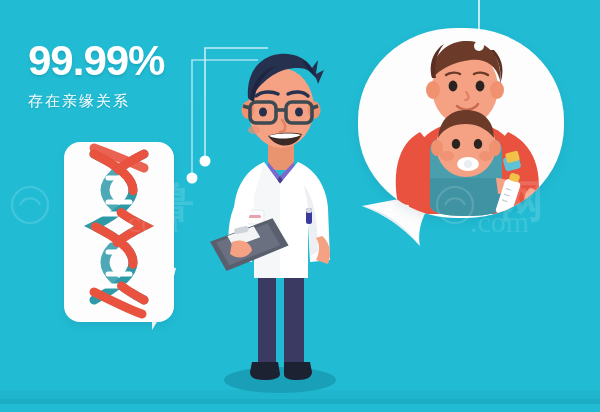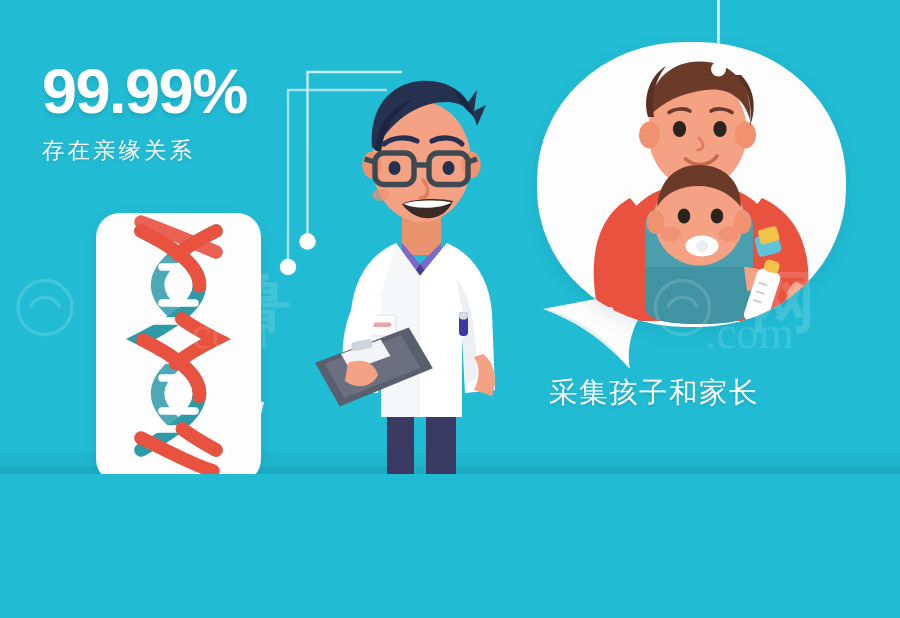--- a/index.html
+++ b/index.html
@@ -1,21 +1,21 @@
 <!DOCTYPE html>
 <html><head>
 <meta charset="utf-8">
 <style>
   html,body{margin:0;padding:0;}
   body{
     width:600px;height:412px;overflow:hidden;
     font-family:"Liberation Sans","DejaVu Sans",sans-serif;
     background:#21bcd4;
   }
-  #stage{position:relative;width:600px;height:316px;overflow:hidden;background:#21bcd4;}
+  #stage{position:relative;width:600px;height:404px;overflow:hidden;background:#21bcd4;}
 
   
   .bg-base{position:absolute;inset:0;background:#21bcd4;}
   .bg-bottom{position:absolute;left:0;right:0;bottom:0;height:14px;background:#1fb5cd;}
   .bg-bottom2{position:absolute;left:0;right:0;bottom:0;height:5px;background:#1cadc5;}
 
   
   .headline{position:absolute;left:28px;top:38px;width:210px;}
   .pct{
     font-size:42px;line-height:46px;font-weight:bold;color:#ffffff;
@@ -192,21 +192,20 @@
           <line x1="3" y1="22" x2="9" y2="22"></line>
         </g>
       </g>
 
       <rect x="146" y="128" width="16" height="14" rx="3" fill="#5fc2d6" transform="rotate(-15 154 135)"></rect>
       <rect x="148" y="124" width="13" height="10" rx="2" fill="#f0c24a" transform="rotate(-15 154 129)"></rect>
     </svg>
   </div>
 
   <div class="caption">
-    <div>采集孩子和家长</div>
   </div>
 
   <svg class="doctor" viewBox="0 0 150 350">
 
     <ellipse cx="70" cy="334" rx="56" ry="13" fill="#1a9fb8"></ellipse>
 
     <path d="M48 196 L66 196 L66 320 L48 320 Z" fill="#3a3a63"></path>
     <path d="M74 196 L94 196 L94 320 L74 320 Z" fill="#3a3a63"></path>
     <path d="M46 176 L96 176 L96 226 L46 226 Z" fill="#3a3a63"></path>
 

